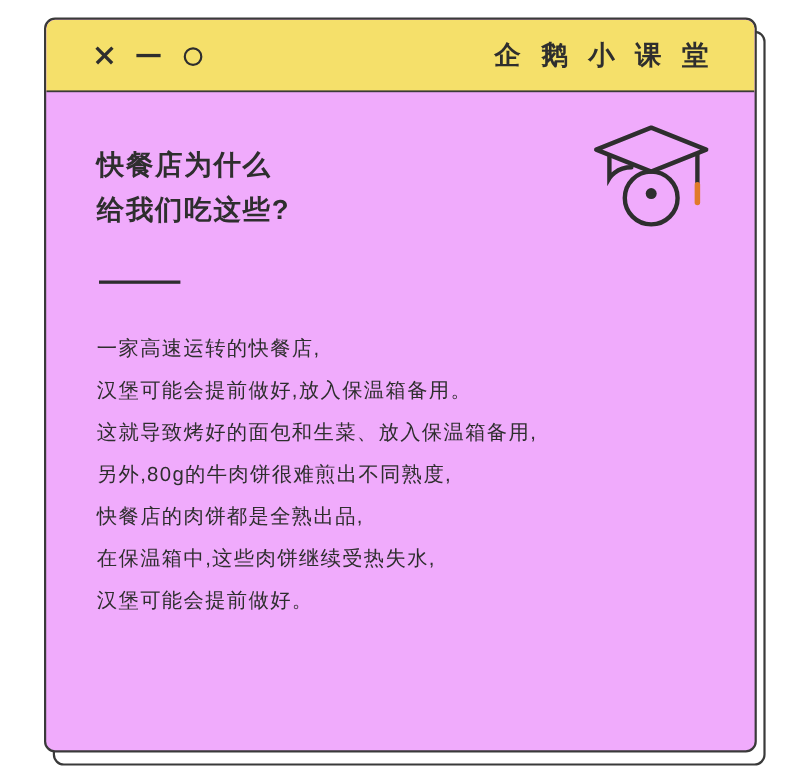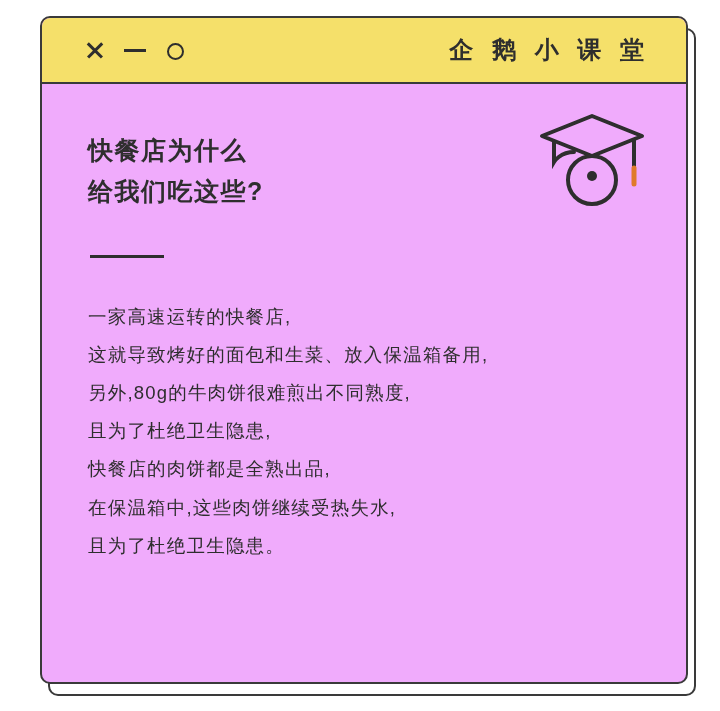--- a/index.html
+++ b/index.html
@@ -182,23 +182,23 @@
 
       <h1 class="headline">
         <span class="line">快餐店为什么</span>
         <span class="line">给我们吃这些?</span>
       </h1>
 
       <div class="rule"></div>
 
       <div class="body-text">
         <span class="line">一家高速运转的快餐店,</span>
+        <span class="line">汉堡可能会提前做好,放入保温箱备用。</span>
         <span class="line">这就导致烤好的面包和生菜、放入保温箱备用,</span>
         <span class="line">另外,80g的牛肉饼很难煎出不同熟度,</span>
-        <span class="line">且为了杜绝卫生隐患,</span>
         <span class="line">快餐店的肉饼都是全熟出品,</span>
         <span class="line">在保温箱中,这些肉饼继续受热失水,</span>
-        <span class="line">且为了杜绝卫生隐患。</span>
+        <span class="line">汉堡可能会提前做好。</span>
       </div>
 
     </div>
   </div>
 </div>
 
 </body></html>

